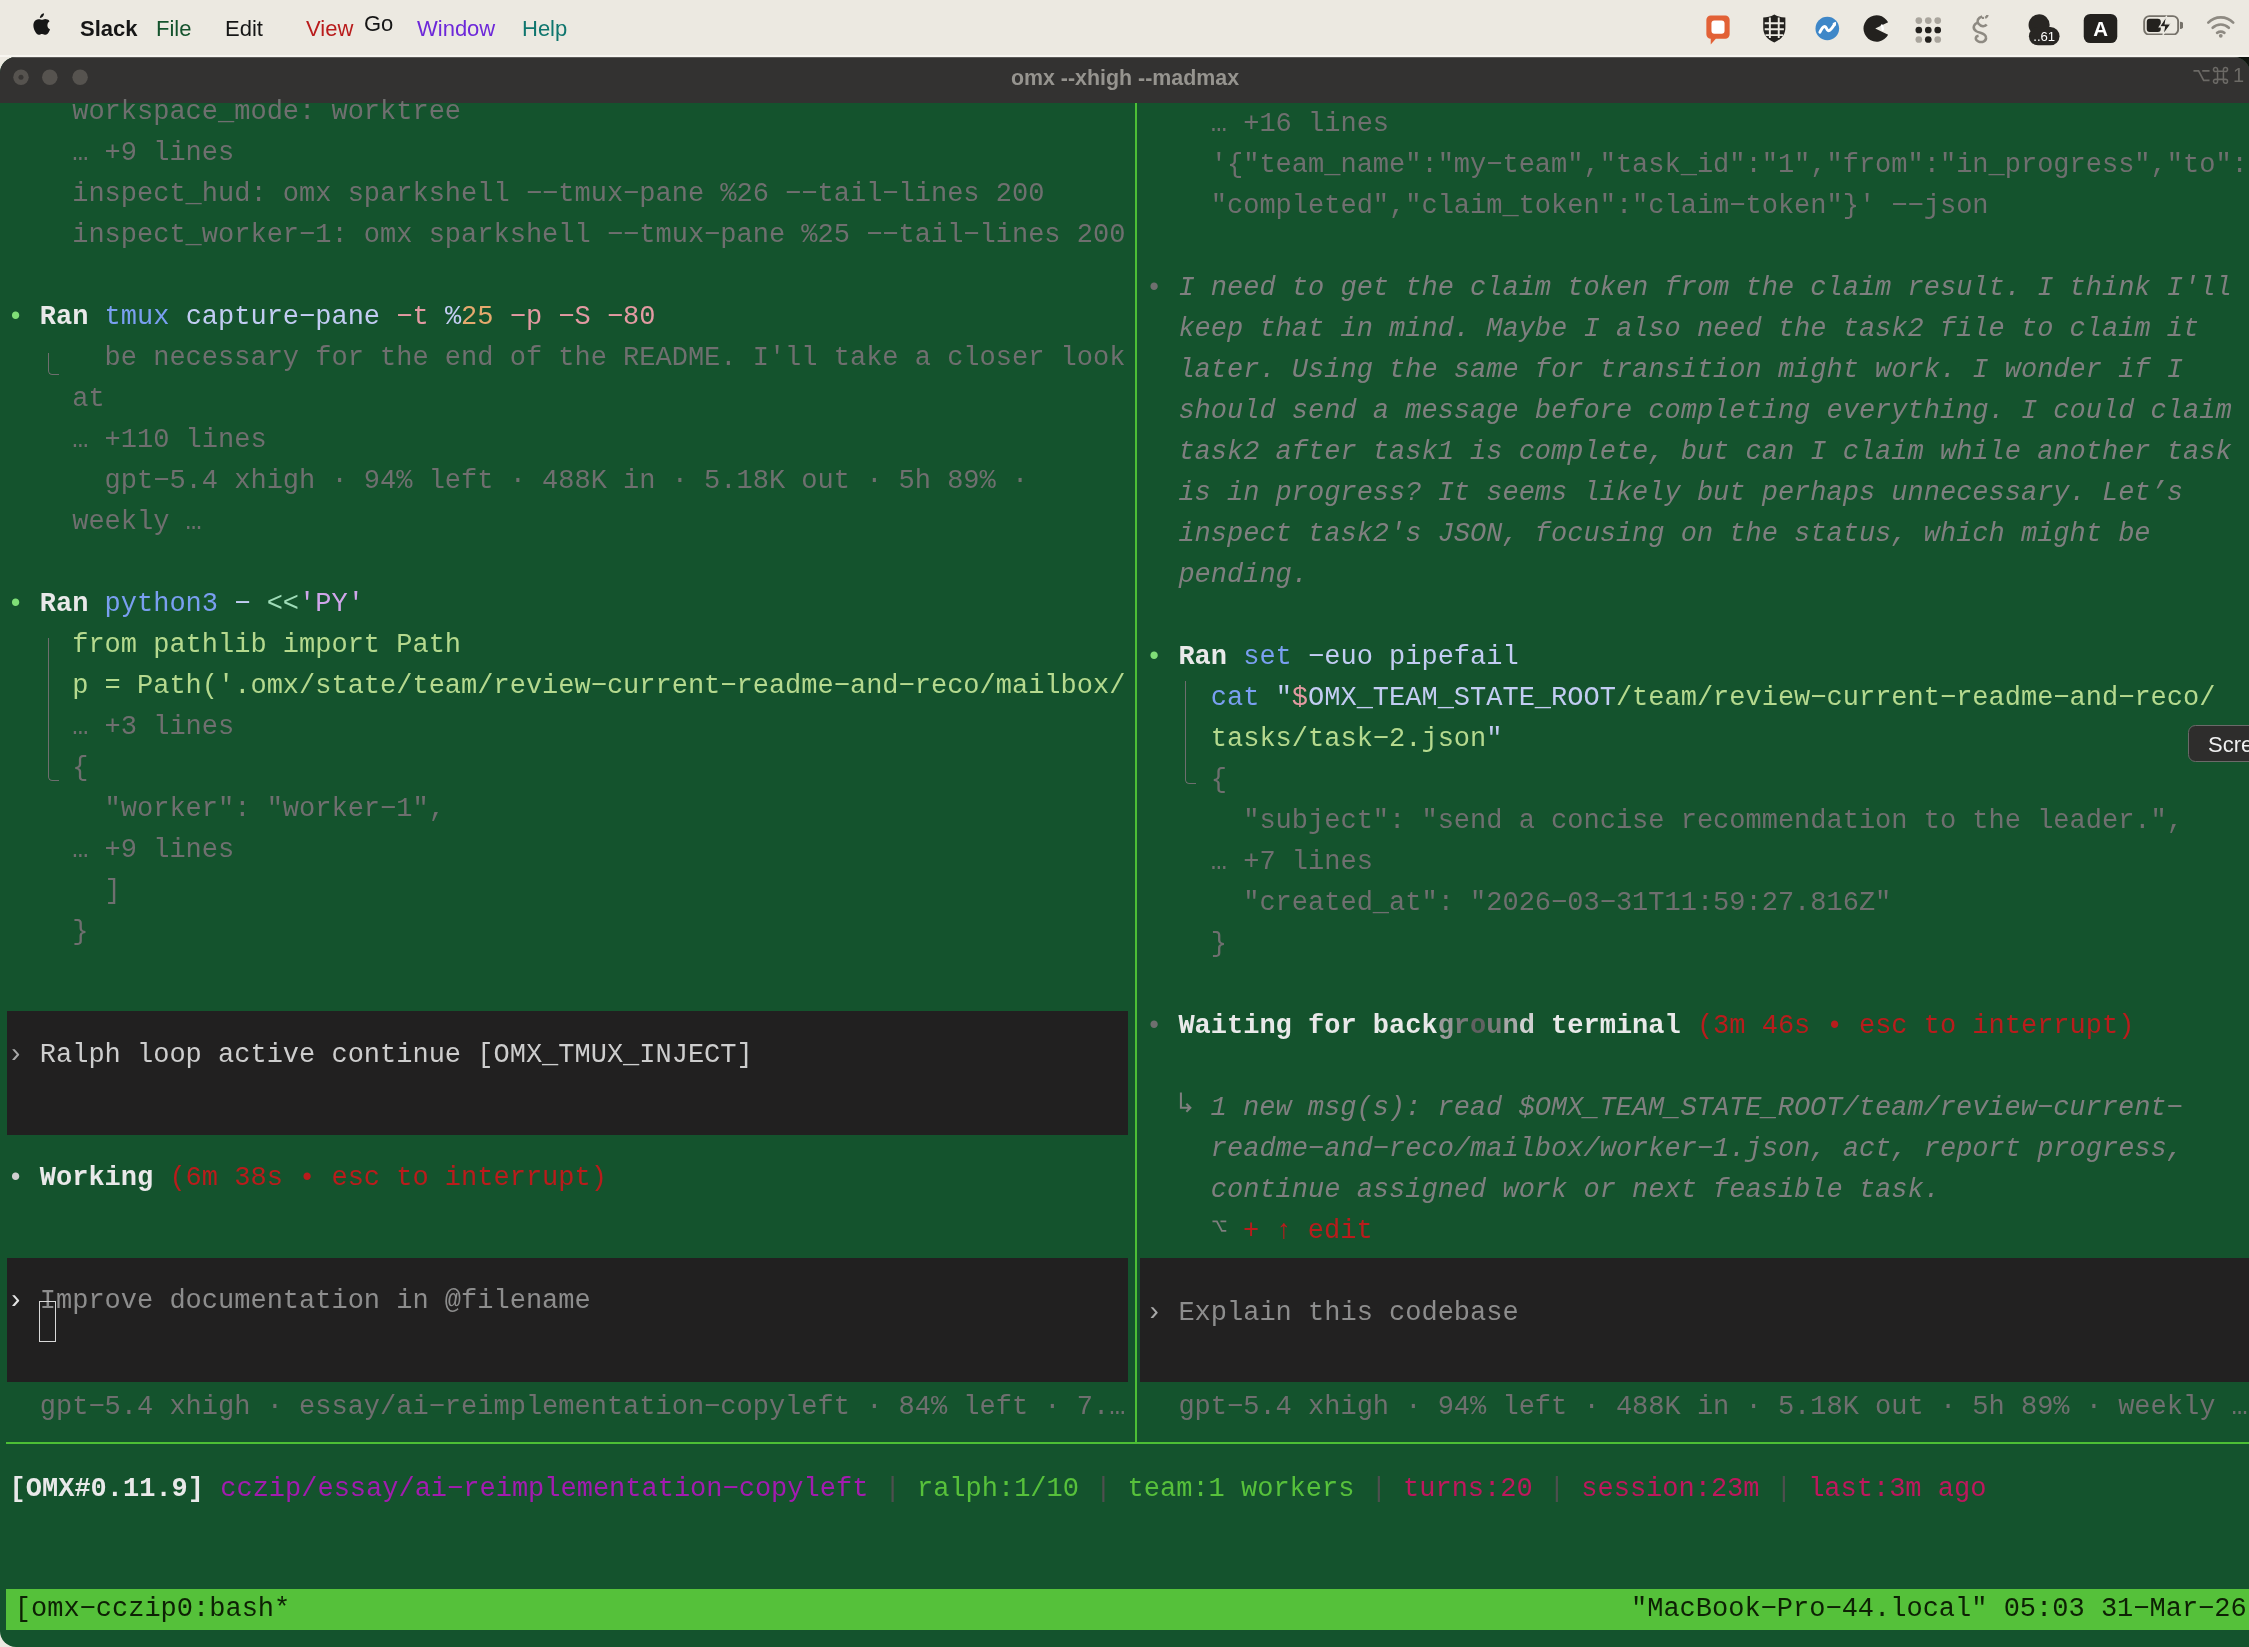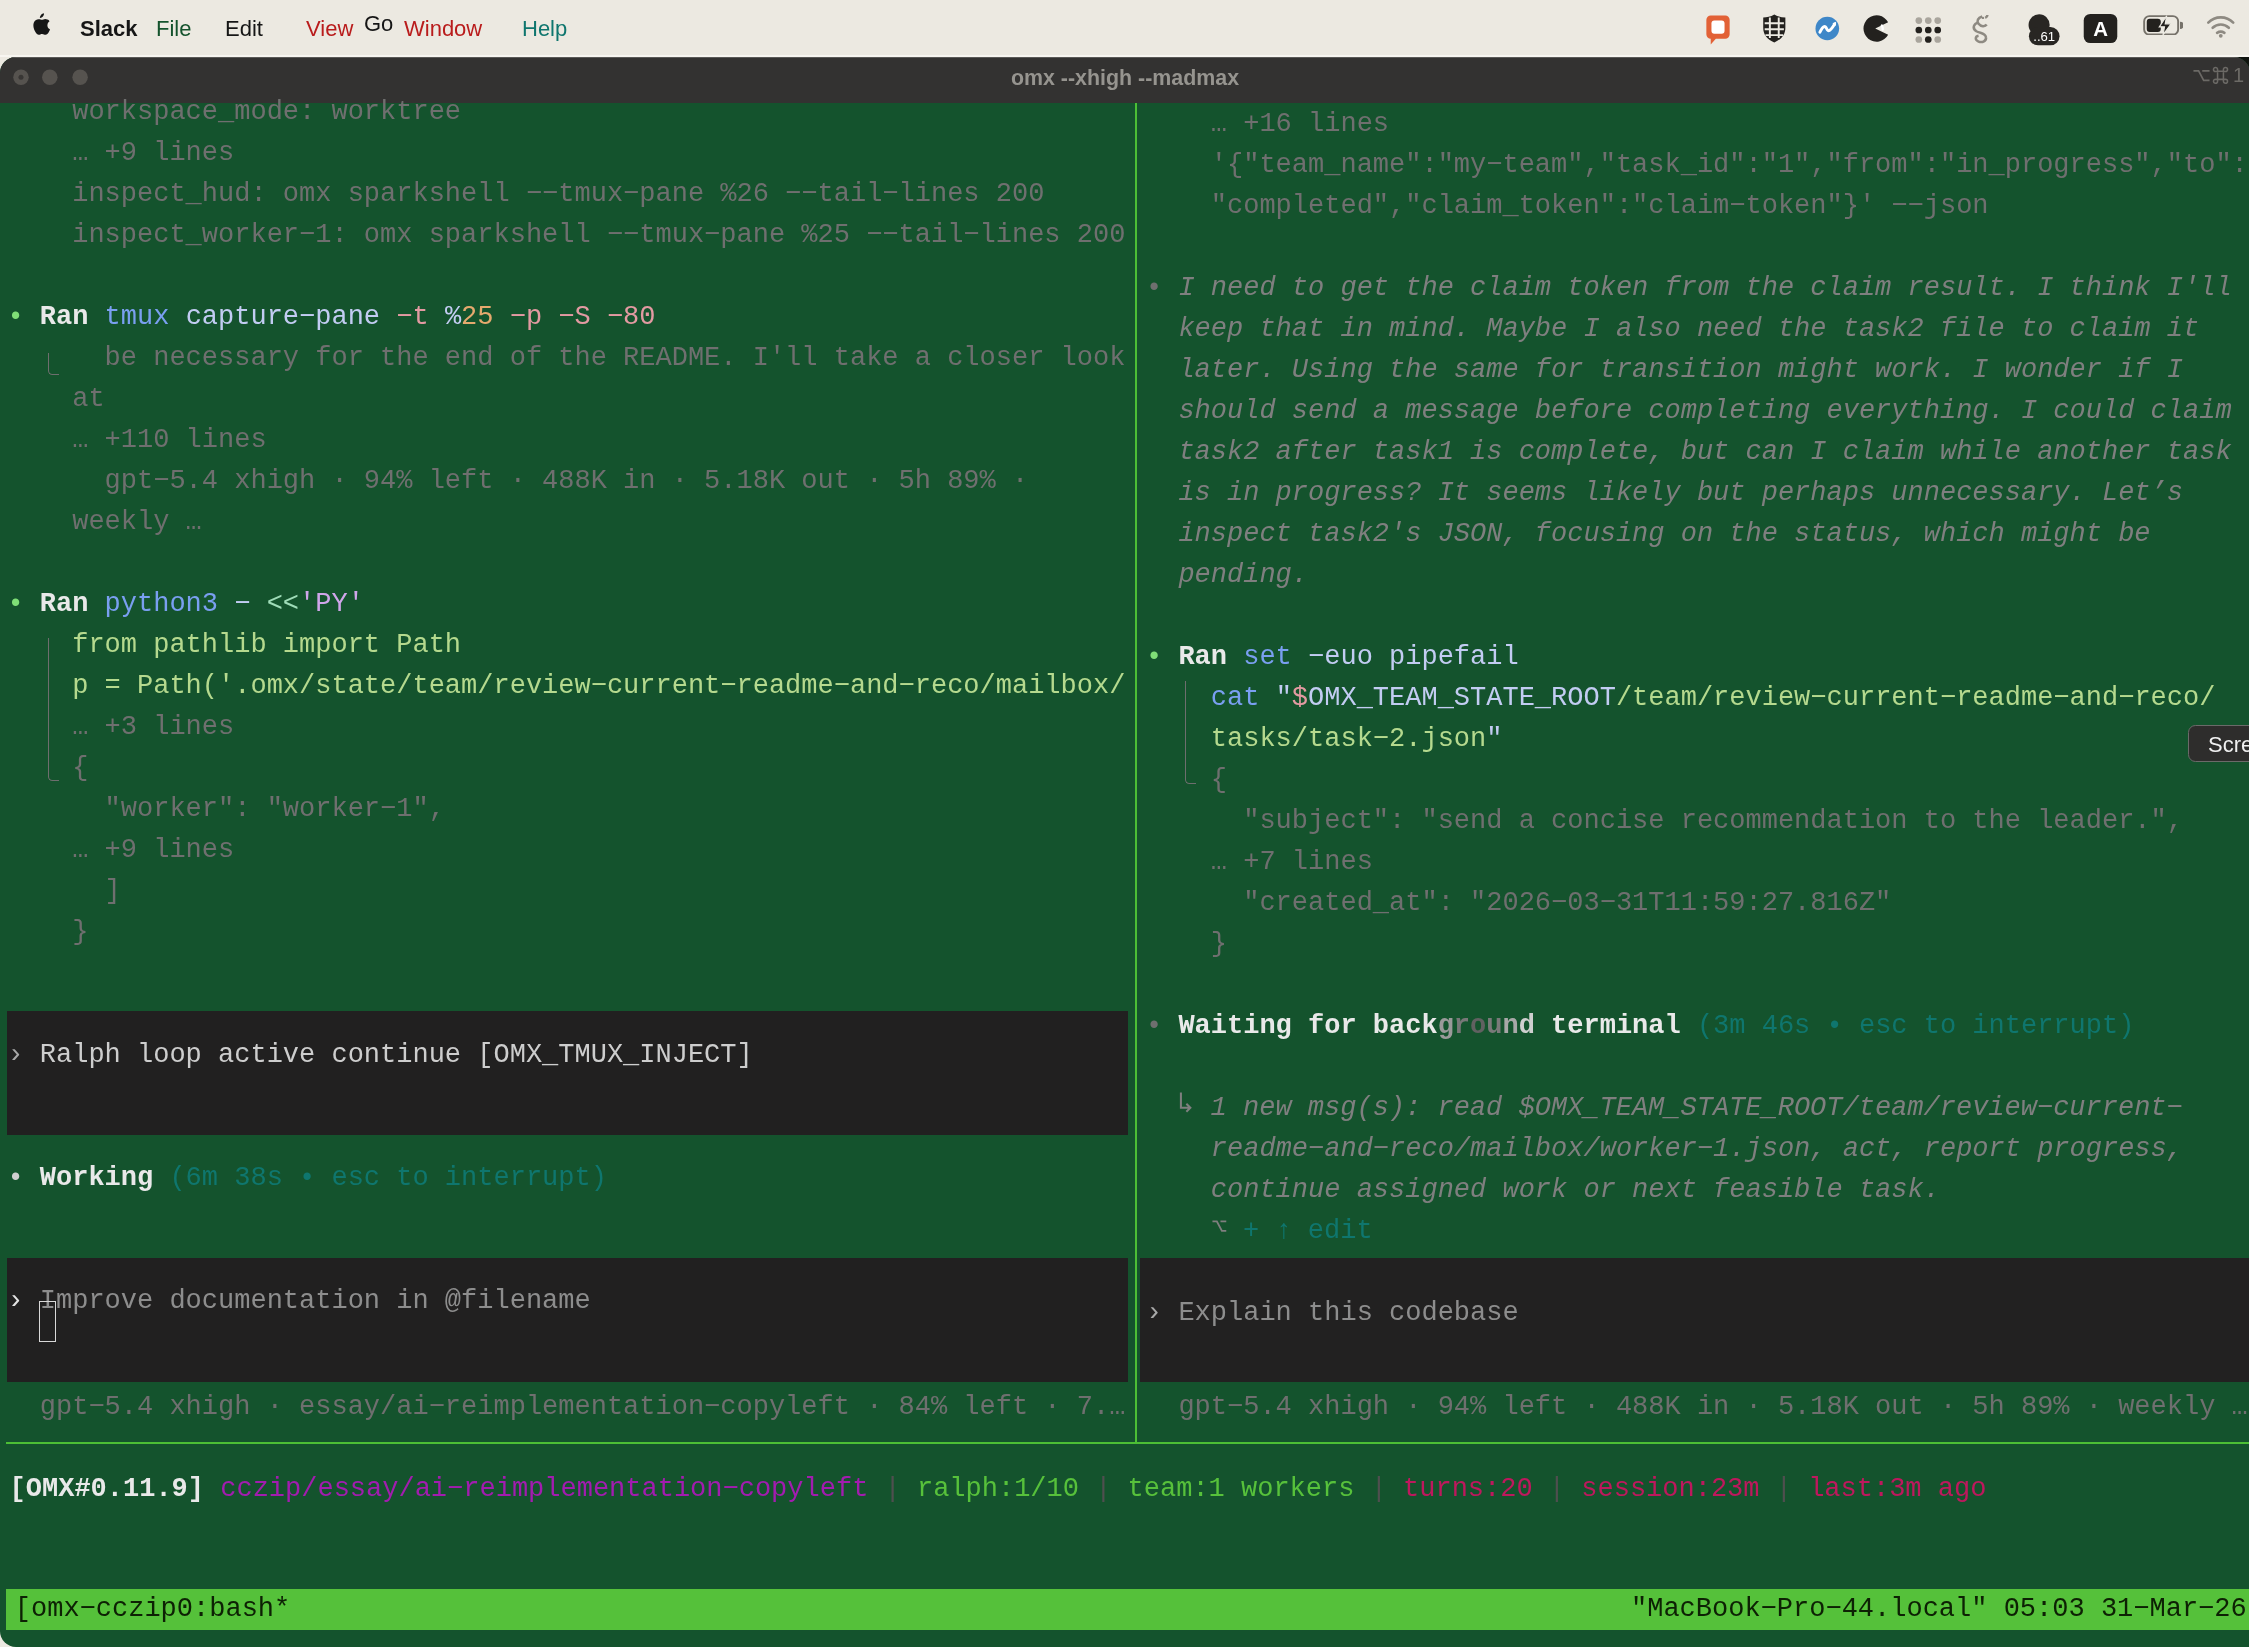--- a/index.html
+++ b/index.html
@@ -1,38 +1,38 @@
 <!DOCTYPE html>
 <html style="font-size:11.8px"><head><meta charset="utf-8"><style>
 * {margin:0;padding:0;box-sizing:border-box}
 html,body {width:2250px;height:1648px;background:#ece9e1;overflow:hidden}
 body {position:relative;font-family:"Liberation Mono",monospace}
 pre {font:27px/41px "Liberation Mono",monospace;white-space:pre;position:absolute;margin:0}
 .g {color:#6f6f6f} .t {color:#7f7f7f;font-style:italic}
 .w {color:#e9e9e9;font-weight:bold} b.w{font-weight:bold}
 .bg {color:#7fdf77} .bw {color:#cfcfcf} .bgr {color:#6f6f6f}
 .bl {color:#7a9ff0} .lv {color:#c2ccf2} .pk {color:#e39aa2} .or {color:#e5a96e}
-.pu {color:#d0a6ea} .tg {color:#9fdcb8} .sg {color:#b5d98e} .h {color:#0f766e}
+.pu {color:#d0a6ea} .tg {color:#9fdcb8} .sg {color:#b5d98e} .h {color:#b91c1c}
 .pa {color:#a8a8a8} .pb {color:#e4e4e4} .p1 {color:#cdcdcd} .p2 {color:#8d8d8d}
 .cy {color:#a21caf} .pi {color:#4f4f4f} .gn {color:#57c13b} .lg {color:#be185d}
 .ico {display:inline-block;vertical-align:top;margin-bottom:-5.9px}
 </style></head><body>
 
 <div style="position:absolute;left:0;top:0;width:2250px;height:55px;background:#ece9e1"></div>
 <div style="position:absolute;left:0;top:55px;width:2250px;height:2.2px;background:#f7f5f0"></div>
 <svg style="position:absolute;left:29.5px;top:11.8px" width="22" height="28" viewBox="0 0 30 38">
     <path fill="#161616" d="M20.7 9.6c-1.6.1-3.4 1-4.5 1-1.2 0-2.9-1-4.6-.9-2.4 0-4.6 1.4-5.8 3.5-2.5 4.3-.7 10.7 1.8 14.2 1.2 1.7 2.6 3.6 4.4 3.5 1.8-.1 2.4-1.1 4.6-1.1s2.7 1.1 4.6 1.1c1.9 0 3.1-1.7 4.3-3.4 1.3-2 1.9-3.9 1.9-4-.1 0-3.7-1.4-3.7-5.6 0-3.5 2.9-5.2 3-5.3-1.6-2.4-4.2-2.9-6-3z"></path>
     <path fill="#161616" d="M17.6 6.2c1-1.2 1.6-2.8 1.5-4.5-1.4.1-3.1 1-4.1 2.2-.9 1-1.7 2.7-1.5 4.3 1.6.1 3.1-.8 4.1-2z"></path>
   </svg>
 <div style="position:absolute;left:80px;top:15.5px;font:700 22px/25px 'Liberation Sans',sans-serif;color:#161616">Slack</div>
 <div style="position:absolute;left:156px;top:15.5px;font:400 22px/25px 'Liberation Sans',sans-serif;color:#14532d">File</div>
 <div style="position:absolute;left:225px;top:15.5px;font:400 22px/25px 'Liberation Sans',sans-serif;color:#161616">Edit</div>
 <div style="position:absolute;left:306px;top:15.5px;font:400 22px/25px 'Liberation Sans',sans-serif;color:#b91c1c">View</div>
 <div style="position:absolute;left:364px;top:11px;font:400 22px/25px 'Liberation Sans',sans-serif;color:#161616">Go</div>
-<div style="position:absolute;left:404px;top:15.5px;font:400 22px/25px 'Liberation Sans',sans-serif;color:#b91c1c">Window</div>
+<div style="position:absolute;left:417px;top:15.5px;font:400 22px/25px 'Liberation Sans',sans-serif;color:#6d28d9">Window</div>
 <div style="position:absolute;left:522px;top:15.5px;font:400 22px/25px 'Liberation Sans',sans-serif;color:#0f766e">Help</div>
 <svg style="position:absolute;left:1704px;top:14px" width="28" height="32" viewBox="0 0 38 44">
     <path fill="#e26136" d="M3 8 a6 6 0 0 1 6-6 h20 a6 6 0 0 1 6 6 v20 a6 6 0 0 1-6 6 h-13 l-7 8 v-8 h-0 a6 6 0 0 1-6-6 z"></path>
     <rect x="10" y="9" width="18" height="18" rx="4" fill="#fff"></rect>
   </svg>
 <svg style="position:absolute;left:1761px;top:13.3px" width="26.6" height="31" viewBox="0 0 36 42">
     <path fill="#23211e" d="M18 2 C13 5 8 6 3 6 v14 c0 10 6 16 15 20 9-4 15-10 15-20 V6 c-5 0-10-1-15-4z"></path>
     <g stroke="#eceae2" stroke-width="2.6">
       <path d="M5 14 H31 M5 22 H31 M6 30 H30"></path>
       <path d="M12 6 V34 M24 6 V34"></path>

